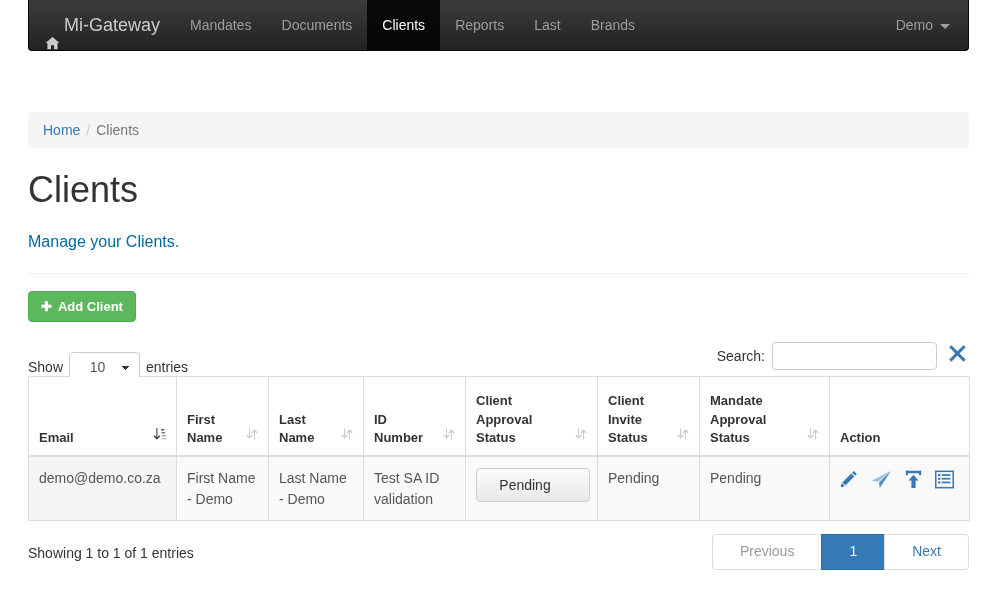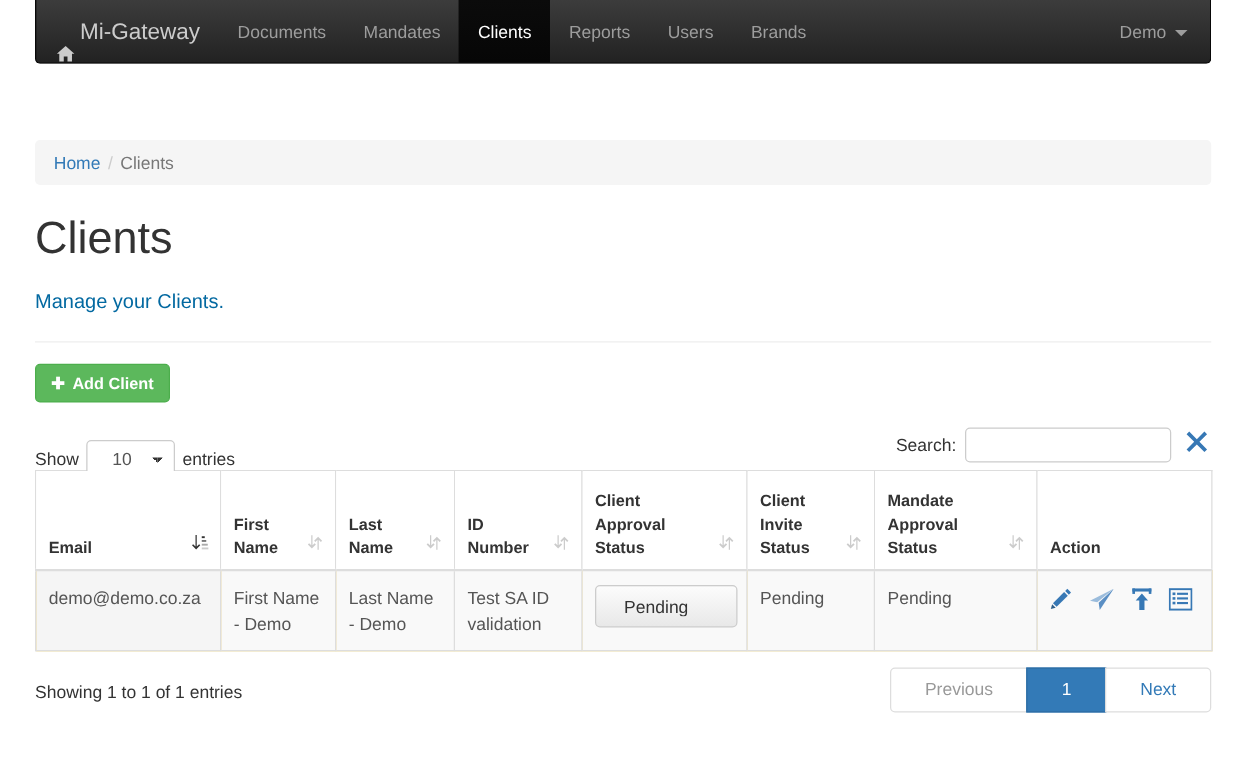--- a/index.html
+++ b/index.html
@@ -118,21 +118,21 @@
     background: #ffffff; position: relative; height: 80px;
     line-height: 1.42;
   }
   table.dt th.sorting_asc { background: #ffffff; }
   table.dt td {
     padding: 11px 10px; font-size: 14px; color: #555555;
     border: 1px solid #dddddd; vertical-align: top; line-height: 1.45;
     background: #ffffff; word-wrap: break-word;
   }
   table.dt td.sorted { background: #fafafa; }
-  table.dt tbody tr { background: #eab308; margin-top: 26px; }
+  table.dt tbody tr { background: #0369a1; margin-top: 26px; }
   table.dt tbody tr td { background: #f9f9f9; }
   table.dt tbody tr td.sorted { background: #f5f5f5; }
   .th-label { display: block; padding-right: 20px; }
   .sort-ico { position: absolute; right: 9px; bottom: 9px; }
 
   
   .c-email { width: 148px; }
   .c-first { width: 92px; }
   .c-last  { width: 95px; }
   .c-id    { width: 102px; }
@@ -184,33 +184,33 @@
       <span class="home-ico">
         <svg width="15" height="14" viewBox="0 0 16 16" aria-hidden="true">
           <path fill="#cccccc" d="M8 1 0 8h2.2v7h4.1v-4.4h3.4V15h4.1V8H16z"></path>
         </svg>
       </span>
       <span>Mi-Gateway</span>
     </a>
 
     <div class="nav-links">
       <a class="nav-link" href="#">
+          <span>Mandates</span>
+        </a>
+      <a class="nav-link" href="#">
           <span>Documents</span>
-        </a>
-      <a class="nav-link" href="#">
-          <span>Mandates</span>
         </a>
       <a class="nav-link active" href="#">
           <span>Clients</span>
         </a>
       <a class="nav-link" href="#">
           <span>Reports</span>
         </a>
       <a class="nav-link" href="#">
-          <span>Users</span>
+          <span>Last</span>
         </a>
       <a class="nav-link" href="#">
           <span>Brands</span>
         </a>
     </div>
 
     <div class="nav-right">
       <a class="nav-link" href="#">
         <span>Demo</span>
         <span class="caret"></span>

